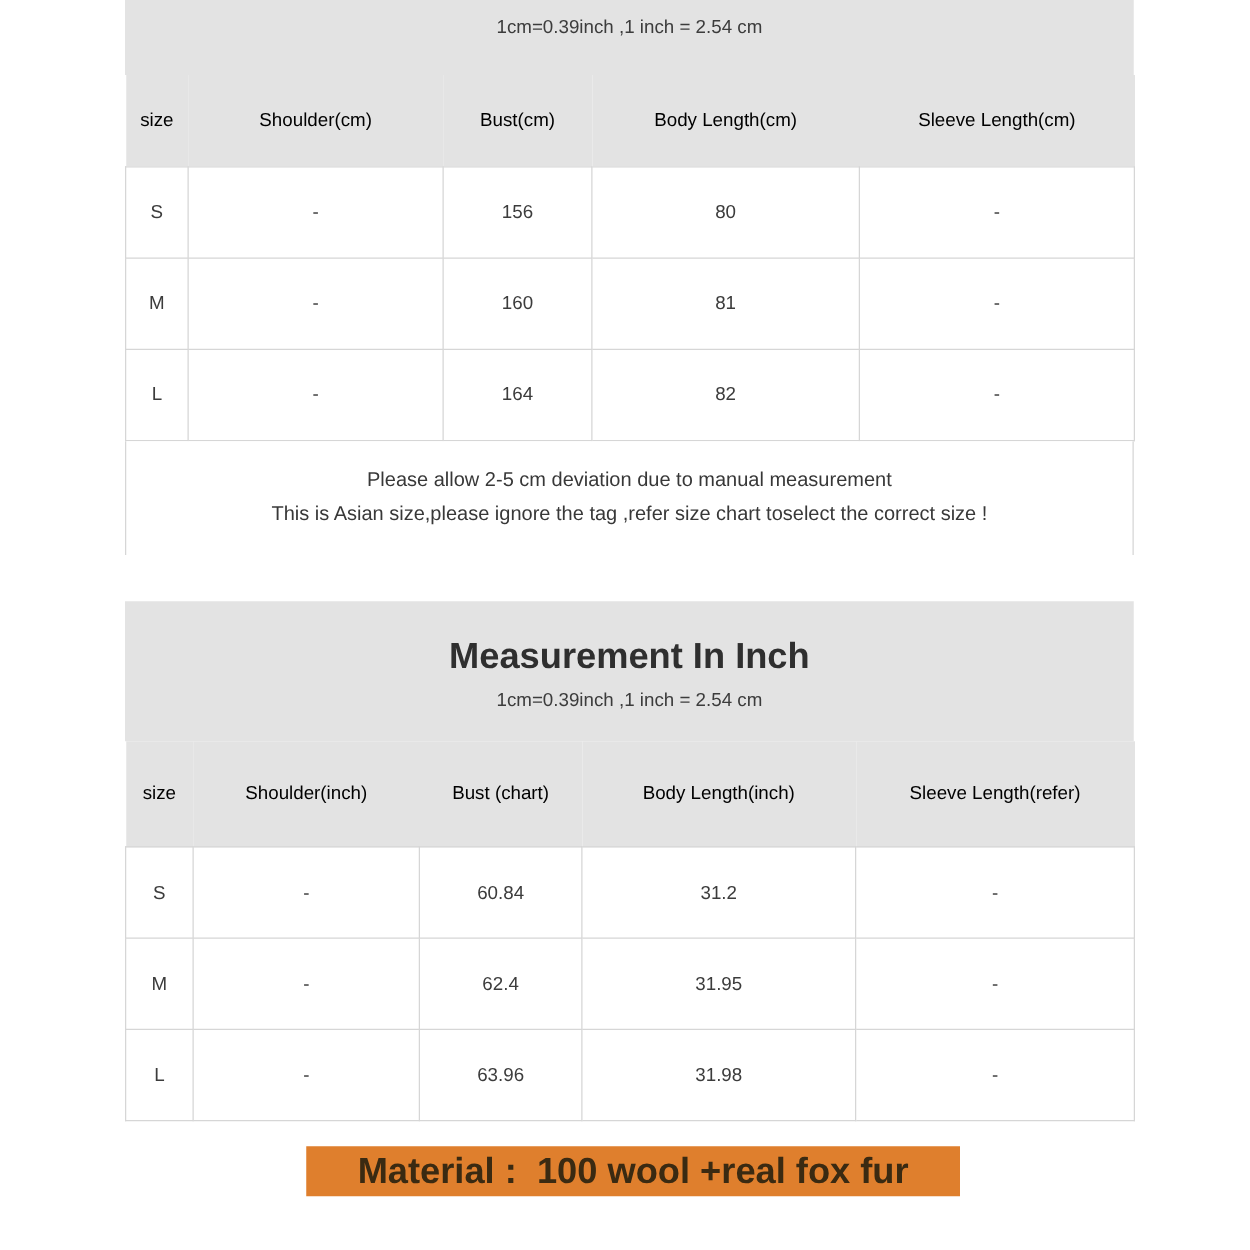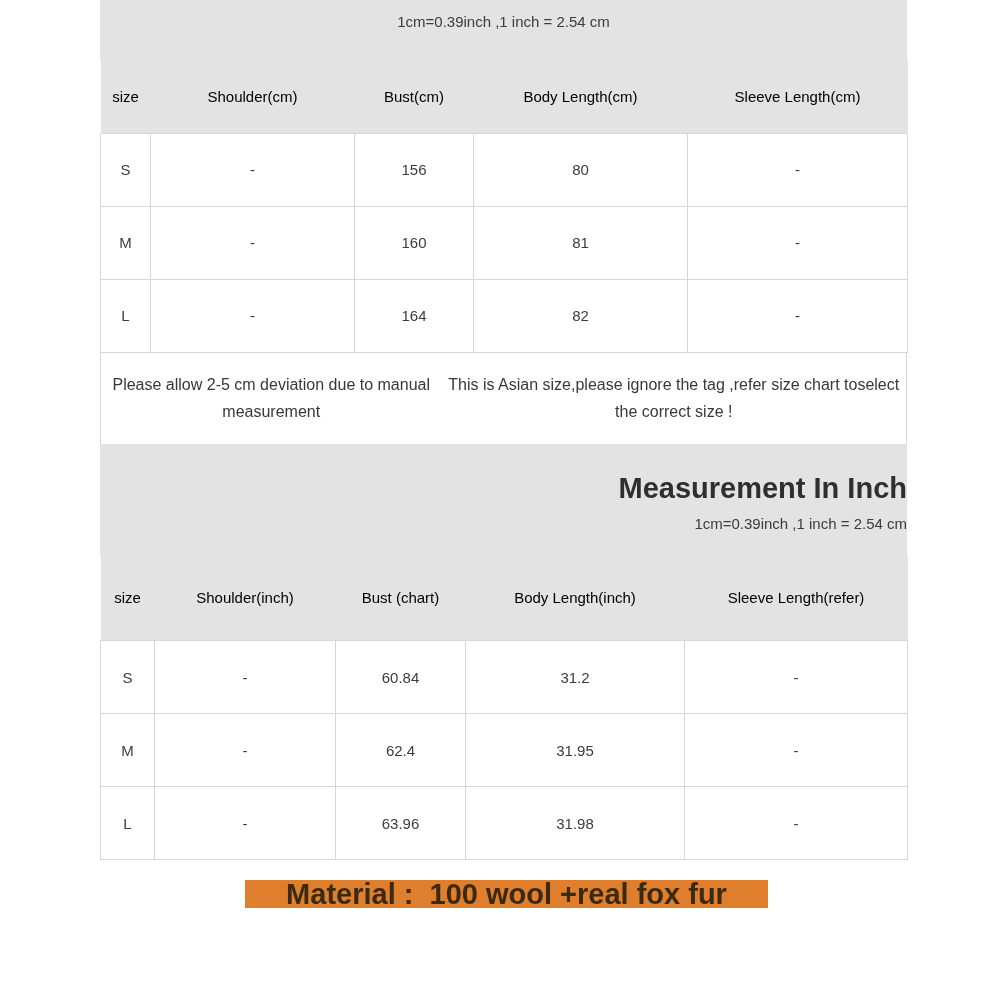--- a/index.html
+++ b/index.html
@@ -49,51 +49,52 @@
     color: #3c3c3c;
     text-align: center;
     height: 73px;
     vertical-align: middle;
   }
   .note-box {
     border-left: 1px solid #d6d6d6;
     border-right: 1px solid #d6d6d6;
     background: #ffffff;
     display: flex;
-    flex-direction: row;
+    flex-direction: column;
     justify-content: center;
     align-items: center;
     text-align: center;
     font-size: 16px;
     color: #383838;
   }
   .note-box.cm-notes { height: 91px; line-height: 27px; }
   .note-box.inch-notes { height: 65px; border-bottom: 1px solid #d6d6d6; }
   .inch-head {
     height: 112px;
-    text-align: right;
+    text-align: center;
     padding-top: 26px;
+    margin-top: 37px;
   }
   .inch-title {
     font-size: 29px;
     font-weight: 700;
     color: #2f2f2f;
     line-height: 36px;
   }
   .inch-conv {
     margin-top: 8px;
     font-size: 15px;
     color: #3c3c3c;
     line-height: 20px;
   }
   .material-bar {
     margin-top: 20px;
     margin-left: 145px;
     width: 523px;
-    height: 28px;
+    height: 40px;
     background: #df7f2d;
     display: flex;
     align-items: center;
     justify-content: center;
   }
   .material-bar span {
     font-size: 29px;
     font-weight: 700;
     color: #3a2a12;
     white-space: pre;

